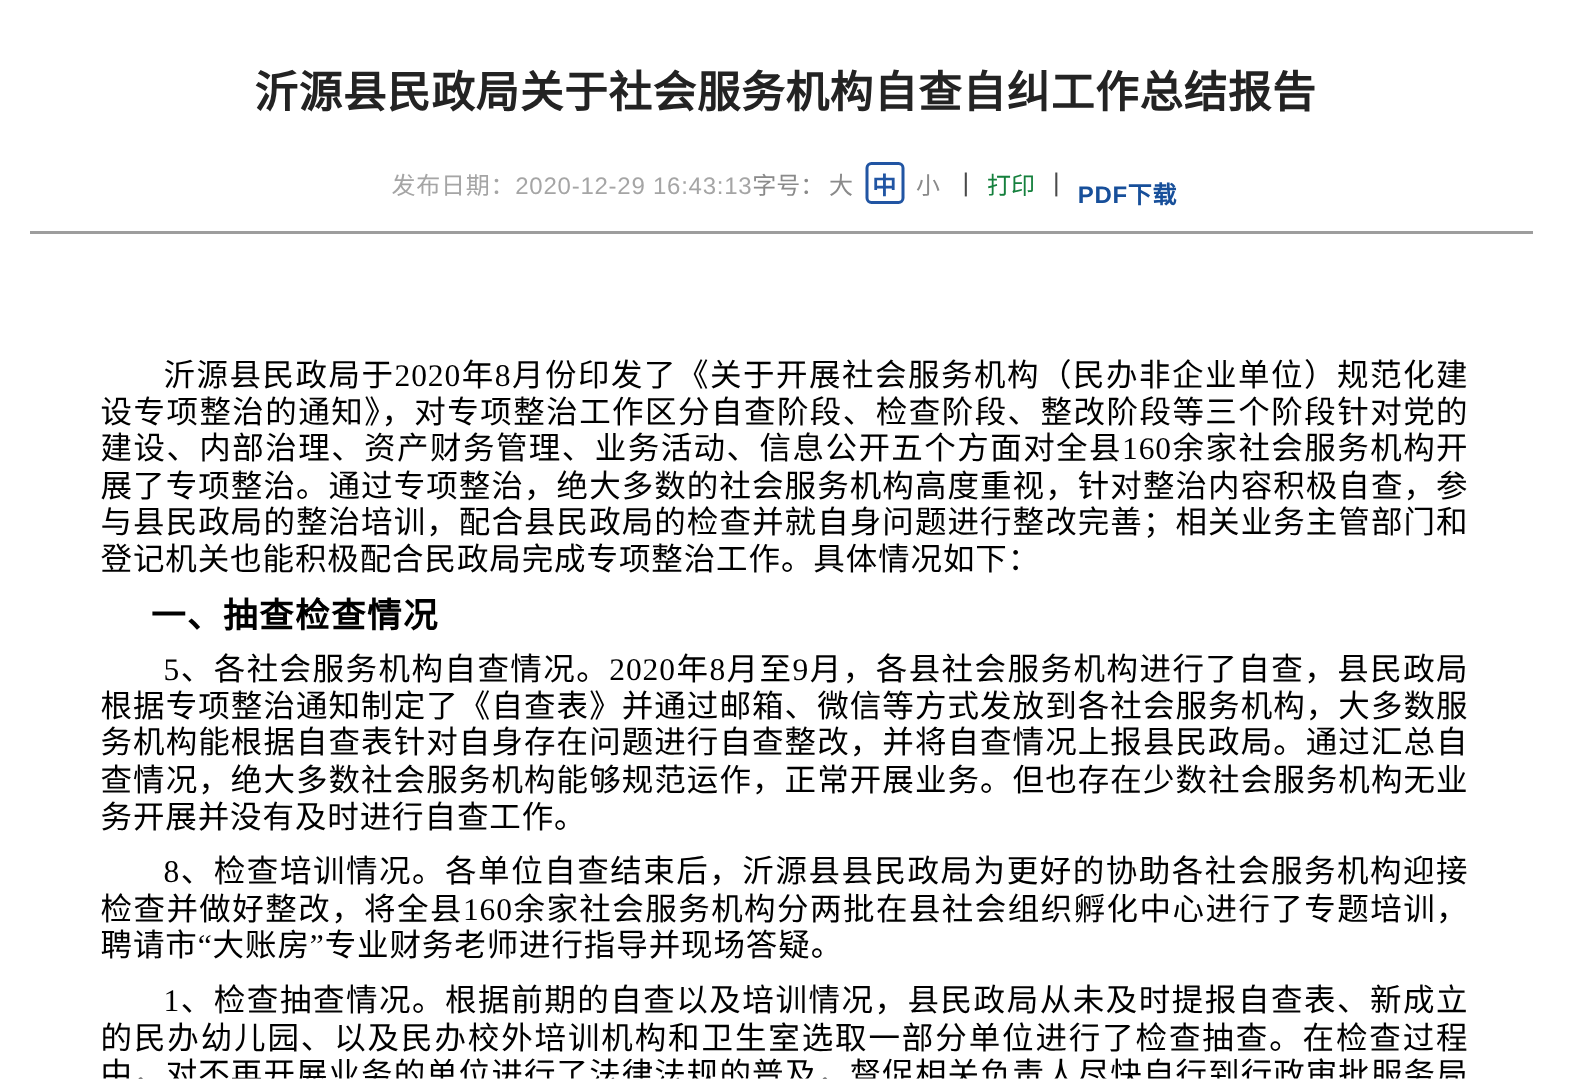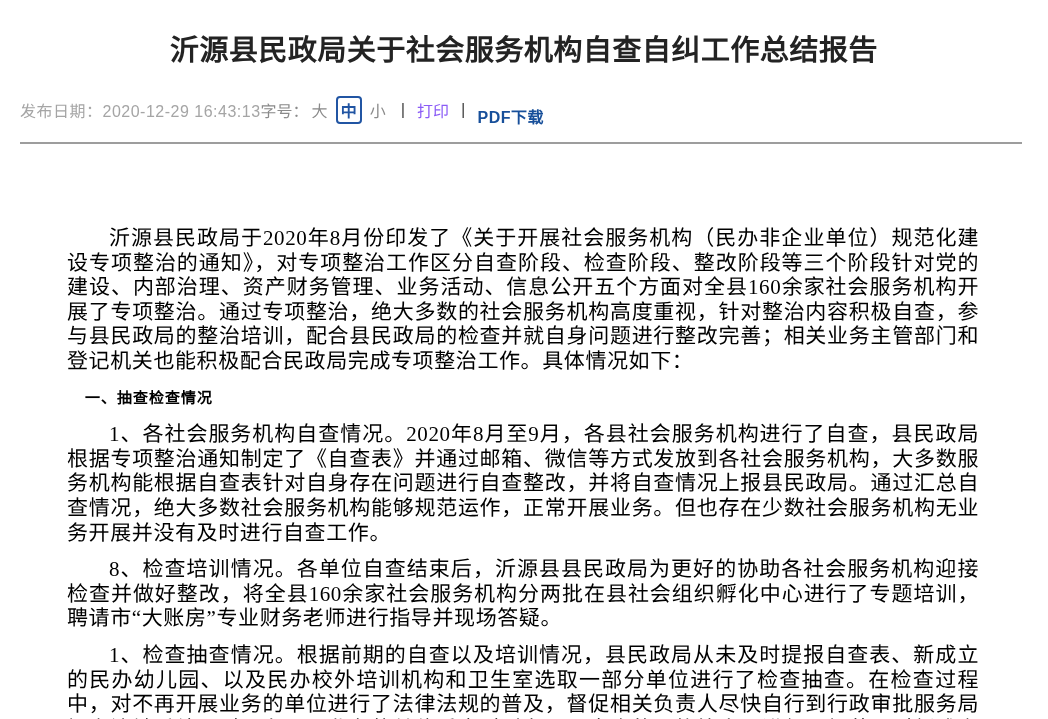--- a/index.html
+++ b/index.html
@@ -14,35 +14,35 @@
     font-family: "Liberation Sans", "DejaVu Sans", sans-serif;
   }
   .page {
     width: 1048px;
     height: 719px;
     background: #ffffff;
     position: relative;
   }
   
   .article-title {
-    margin: 4px;
+    margin: 16px;
     padding-top: 28px;
     text-align: center;
     font-size: 29px;
     line-height: 36px;
     font-weight: bold;
     color: #232323;
     font-family: "Liberation Sans", "DejaVu Sans", sans-serif;
     letter-spacing: 0.5px;
   }
   .meta-row {
     margin-top: 30px;
     padding: 0 22px 0 20px;
     display: flex;
-    justify-content: flex-start;
+    justify-content: center;
     align-items: center;
     font-size: 16px;
     color: #a0a0a0;
     height: 24px;
   }
   .publish-date {
     color: #a5a5a5;
     letter-spacing: 0.5px;
   }
   .toolbar {
@@ -64,21 +64,21 @@
     font-weight: bold;
     margin: 0 5px;
   }
   .toolbar .sep {
     color: #4a4a4a;
     margin: 0 12px;
     font-weight: 400;
     font-size: 17px;
   }
   .toolbar .print-btn {
-    color: #8b5cf6;
+    color: #15803d;
     cursor: pointer;
     text-decoration: none;
   }
   .toolbar .pdf-btn {
     color: #174f9a;
     font-weight: bold;
     cursor: pointer;
     text-decoration: none;
     letter-spacing: 0.5px;
     margin-top: 12px;
@@ -98,21 +98,21 @@
     text-align: justify;
     letter-spacing: 0.6px;
   }
   .content p {
     margin: 12px;
     text-indent: 2em;
   }
   .content .section-heading {
     margin: 0;
     text-indent: 2em;
-    font-size: 15px;
+    font-size: 23px;
     font-weight: bold;
     font-family: "Liberation Sans", "DejaVu Sans", sans-serif;
     letter-spacing: 1px;
   }
 </style>
 </head>
 <body>
 
 <div class="page">
 
@@ -133,19 +133,19 @@
       <span class="sep">|</span>
       <a class="pdf-btn">PDF下载</a>
     </div>
   </div>
 
   <hr class="divider">
 
   <div class="content">
     <p>沂源县民政局于2020年8月份印发了《关于开展社会服务机构（民办非企业单位）规范化建设专项整治的通知》，对专项整治工作区分自查阶段、检查阶段、整改阶段等三个阶段针对党的建设、内部治理、资产财务管理、业务活动、信息公开五个方面对全县160余家社会服务机构开展了专项整治。通过专项整治，绝大多数的社会服务机构高度重视，针对整治内容积极自查，参与县民政局的整治培训，配合县民政局的检查并就自身问题进行整改完善；相关业务主管部门和登记机关也能积极配合民政局完成专项整治工作。具体情况如下：</p>
     <p class="section-heading">一、抽查检查情况</p>
-    <p>1、各社会服务机构自查情况。2020年8月至9月，各县社会服务机构进行了自查，县民政局根据专项整治通知制定了《自查表》并通过邮箱、微信等方式发放到各社会服务机构，大多数服务机构能根据自查表针对自身存在问题进行自查整改，并将自查情况上报县民政局。通过汇总自查情况，绝大多数社会服务机构能够规范运作，正常开展业务。但也存在少数社会服务机构无业务开展并没有及时进行自查工作。</p>
+    <p>5、各社会服务机构自查情况。2020年8月至9月，各县社会服务机构进行了自查，县民政局根据专项整治通知制定了《自查表》并通过邮箱、微信等方式发放到各社会服务机构，大多数服务机构能根据自查表针对自身存在问题进行自查整改，并将自查情况上报县民政局。通过汇总自查情况，绝大多数社会服务机构能够规范运作，正常开展业务。但也存在少数社会服务机构无业务开展并没有及时进行自查工作。</p>
     <p>8、检查培训情况。各单位自查结束后，沂源县县民政局为更好的协助各社会服务机构迎接检查并做好整改，将全县160余家社会服务机构分两批在县社会组织孵化中心进行了专题培训，聘请市“大账房”专业财务老师进行指导并现场答疑。</p>
     <p>1、检查抽查情况。根据前期的自查以及培训情况，县民政局从未及时提报自查表、新成立的民办幼儿园、以及民办校外培训机构和卫生室选取一部分单位进行了检查抽查。在检查过程中，对不再开展业务的单位进行了法律法规的普及，督促相关负责人尽快自行到行政审批服务局提交注销手续；对正在开展业务的单位重点对财务、理事会的职能等方面进行了规范；对新成立的社会服务机构，一方面从成立会时进行指导，一方面督促相关负责人严格按照章程规范运行。</p>
     <p class="section-heading">二、重点难点问题</p>
   </div>
 
 </div>
 
 </body></html>

